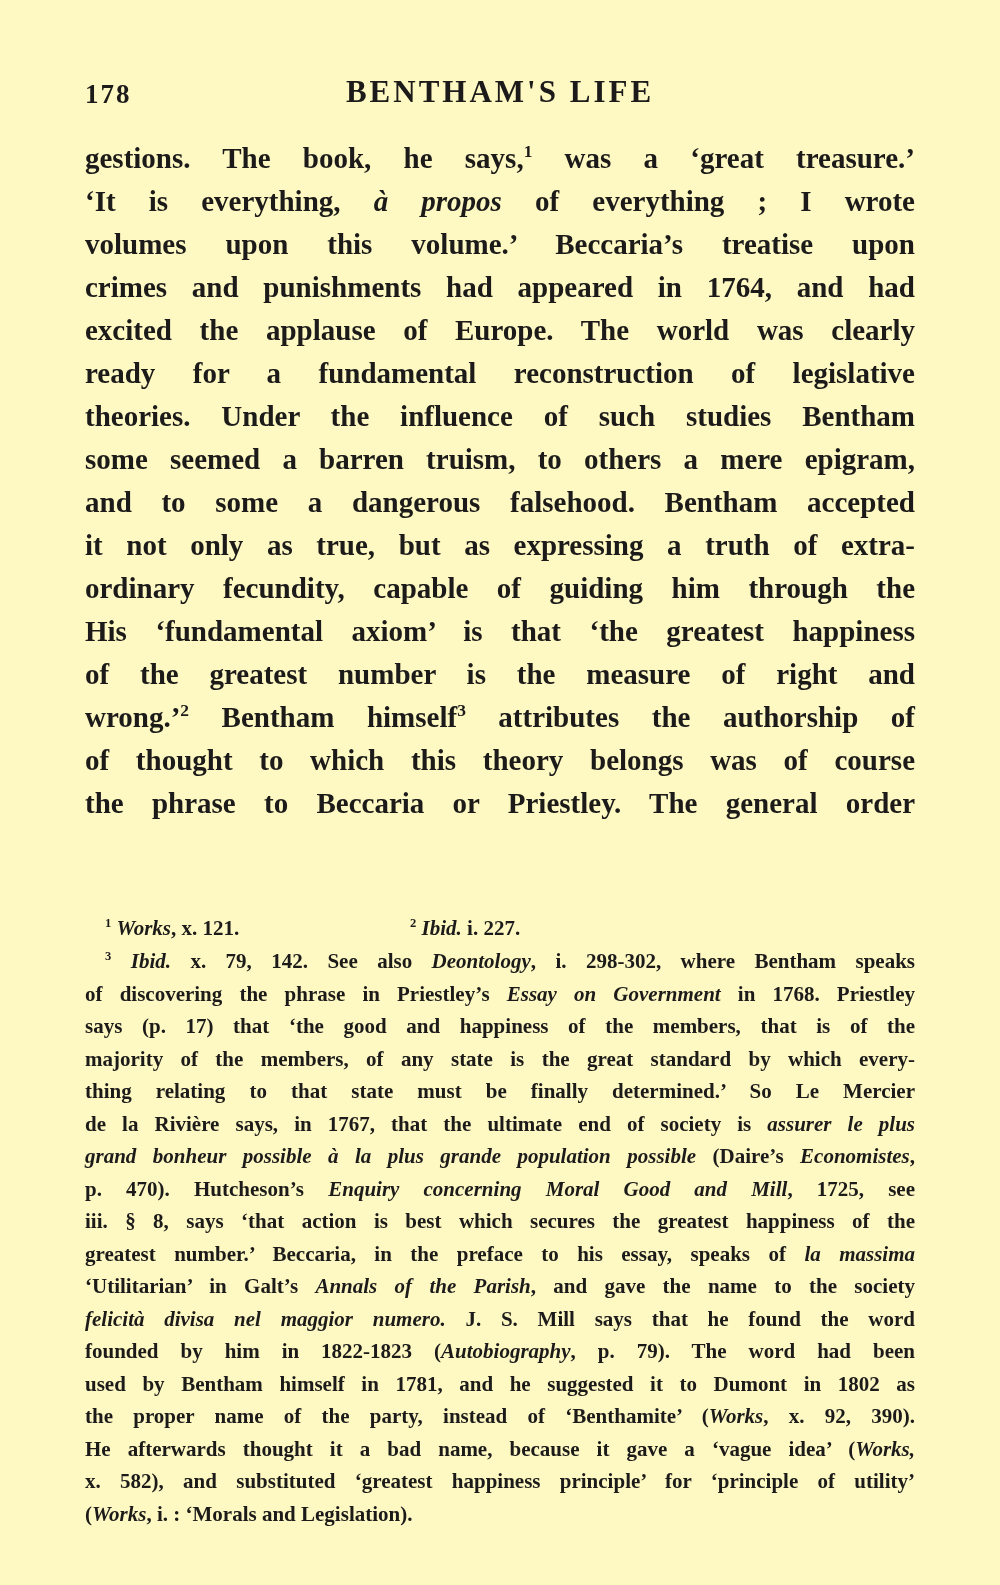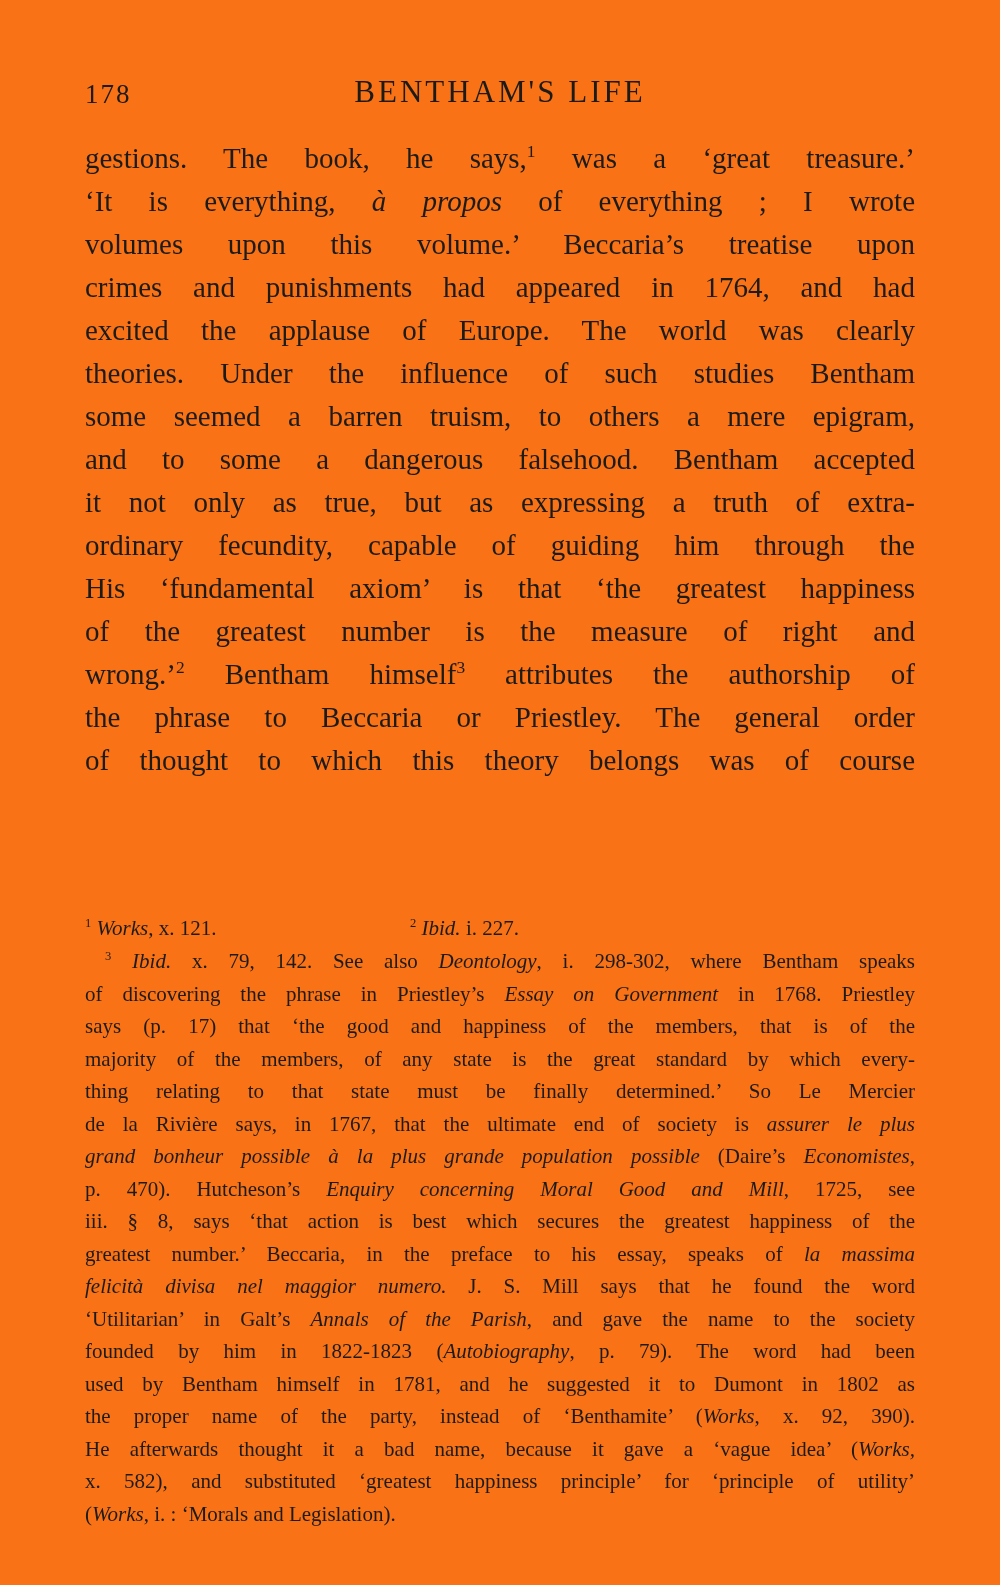--- a/index.html
+++ b/index.html
@@ -1,23 +1,24 @@
 <!DOCTYPE html>
 <html><head>
 <meta charset="utf-8">
 <style>
   html, body { margin: 0; padding: 0; background: #e8e8e8; }
   .page {
     position: relative;
     width: 1000px;
     height: 1585px;
-    background: #f97316;
+    background: #fef9c3;
     color: #1c1b1a;
     font-family: "Liberation Serif", "DejaVu Serif", serif;
     overflow: hidden;
+    font-weight: bold;
   }
   .header { position: absolute; top: 74px; left: 85px; width: 830px; height: 40px; }
   .pagenum {
     position: absolute; left: 0; top: 5px;
     font-size: 27px; letter-spacing: 2px;
   }
   .title {
     display: block; text-align: center;
     font-size: 31px; letter-spacing: 3px;
   }
@@ -35,21 +36,21 @@
     position: absolute; top: 912px; left: 85px; width: 830px;
     font-size: 21px;
   }
   .fline {
     line-height: 32.5px;
     text-align: justify;
     text-align-last: justify;
     -moz-text-align-last: justify;
   }
   .fn-first { position: relative; height: 33px; text-align: left; text-align-last: left; }
-  .fn1l { }
+  .fn1l { margin-left: 20px; }
   .fn1r { position: absolute; left: 325px; top: 0; }
   .fn-block .fline:first-child { padding-left: 20px; }
   .fn-block .fline:last-child { text-align-last: left; -moz-text-align-last: left; }
   .i { font-style: italic; }
   sup { font-size: 60%; line-height: 0; letter-spacing: 0; }
 </style>
 </head>
 <body>
 
 <div class="page">
@@ -57,50 +58,51 @@
     <span class="pagenum">178</span>
     <span class="title">BENTHAM'S LIFE</span>
   </div>
 
   <div class="body-text">
       <div class="bline"><span>gestions.  The book, he says,</span><sup>1</sup><span> was a ‘great treasure.’</span></div>
       <div class="bline"><span>‘It is everything, </span><span class="i">à propos</span><span> of everything ; I wrote</span></div>
       <div class="bline"><span>volumes upon this volume.’  Beccaria’s treatise upon</span></div>
       <div class="bline"><span>crimes and punishments had appeared in 1764, and had</span></div>
       <div class="bline"><span>excited the applause of Europe.  The world was clearly</span></div>
+      <div class="bline"><span>ready for a fundamental reconstruction of legislative</span></div>
       <div class="bline"><span>theories.  Under the influence of such studies Bentham</span></div>
       <div class="bline"><span>some seemed a barren truism, to others a mere epigram,</span></div>
       <div class="bline"><span>and to some a dangerous falsehood.  Bentham accepted</span></div>
       <div class="bline"><span>it not only as true, but as expressing a truth of extra-</span></div>
       <div class="bline"><span>ordinary fecundity, capable of guiding him through the</span></div>
       <div class="bline"><span>His ‘fundamental axiom’ is that ‘the greatest happiness</span></div>
       <div class="bline"><span>of the greatest number is the measure of right and</span></div>
       <div class="bline"><span>wrong.’</span><sup>2</sup><span>  Bentham himself</span><sup>3</sup><span> attributes the authorship of</span></div>
+      <div class="bline"><span>of thought to which this theory belongs was of course</span></div>
       <div class="bline"><span>the phrase to Beccaria or Priestley.  The general order</span></div>
-      <div class="bline"><span>of thought to which this theory belongs was of course</span></div>
     </div>
 
   <div class="footnotes">
     <div class="fline fn-first">
       <span class="fn1l"><sup>1</sup><span> </span><span class="i">Works</span><span>, x. 121.</span></span>
       <span class="fn1r"><sup>2</sup><span> </span><span class="i">Ibid.</span><span> i. 227.</span></span>
     </div>
     <div class="fn-block">
         <div class="fline"><sup>3</sup><span> </span><span class="i">Ibid.</span><span> x. 79, 142.  See also </span><span class="i">Deontology</span><span>, i. 298-302, where Bentham speaks</span></div>
         <div class="fline"><span>of discovering the phrase in Priestley’s </span><span class="i">Essay on Government</span><span> in 1768.  Priestley</span></div>
         <div class="fline"><span>says (p. 17) that ‘the good and happiness of the members, that is of the</span></div>
         <div class="fline"><span>majority of the members, of any state is the great standard by which every-</span></div>
         <div class="fline"><span>thing relating to that state must be finally determined.’  So Le Mercier</span></div>
         <div class="fline"><span>de la Rivière says, in 1767, that the ultimate end of society is </span><span class="i">assurer le plus</span></div>
         <div class="fline"><span class="i">grand bonheur possible à la plus grande population possible</span><span> (Daire’s </span><span class="i">Economistes</span><span>,</span></div>
         <div class="fline"><span>p. 470).  Hutcheson’s </span><span class="i">Enquiry concerning Moral Good and Mill</span><span>, 1725, see</span></div>
         <div class="fline"><span>iii. § 8, says ‘that action is best which secures the greatest happiness of the</span></div>
         <div class="fline"><span>greatest number.’  Beccaria, in the preface to his essay, speaks of </span><span class="i">la massima</span></div>
+        <div class="fline"><span>‘Utilitarian’ in Galt’s </span><span class="i">Annals of the Parish</span><span>, and gave the name to the society</span></div>
         <div class="fline"><span class="i">felicità divisa nel maggior numero.</span><span>  J. S. Mill says that he found the word</span></div>
-        <div class="fline"><span>‘Utilitarian’ in Galt’s </span><span class="i">Annals of the Parish</span><span>, and gave the name to the society</span></div>
         <div class="fline"><span>founded by him in 1822-1823 (</span><span class="i">Autobiography</span><span>, p. 79).  The word had been</span></div>
         <div class="fline"><span>used by Bentham himself in 1781, and he suggested it to Dumont in 1802 as</span></div>
         <div class="fline"><span>the proper name of the party, instead of ‘Benthamite’ (</span><span class="i">Works</span><span>, x. 92, 390).</span></div>
         <div class="fline"><span>He afterwards thought it a bad name, because it gave a ‘vague idea’ (</span><span class="i">Works,</span></div>
         <div class="fline"><span>x. 582), and substituted ‘greatest happiness principle’ for ‘principle of utility’</span></div>
         <div class="fline"><span>(</span><span class="i">Works</span><span>, i. : ‘Morals and Legislation).</span></div>
       </div>
   </div>
 </div>
 

